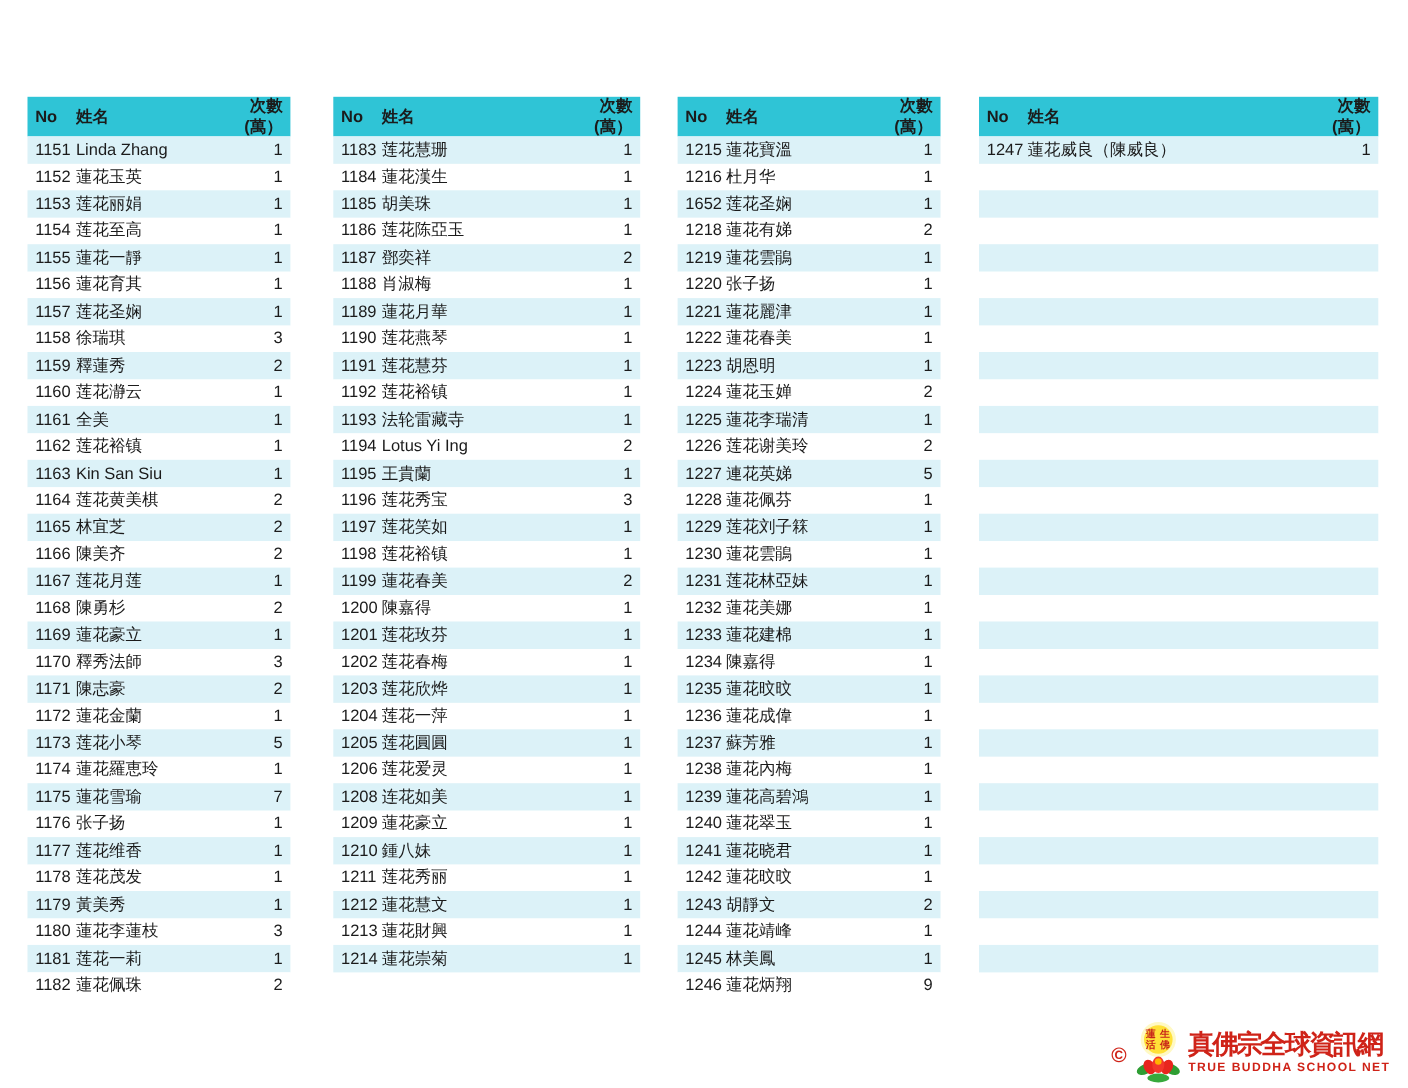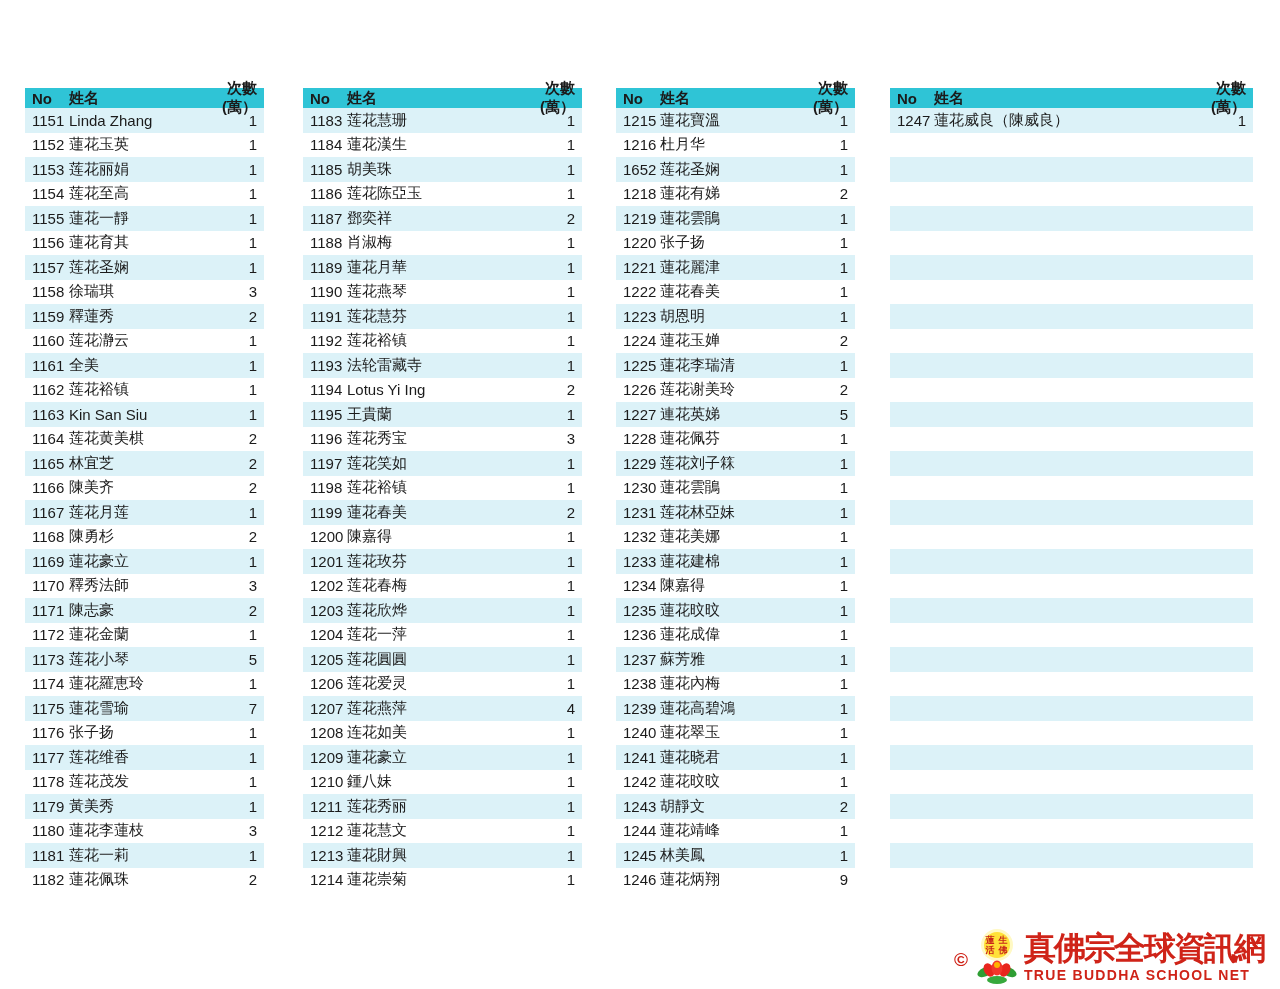--- a/index.html
+++ b/index.html
@@ -20,21 +20,21 @@
   .page { position: absolute; inset: 0; }
 
   .table { position: absolute; top: 88px; font-size: 15px; }
   #t0 { left: 25px;  width: 239px; }
   #t1 { left: 303px; width: 279px; }
   #t2 { left: 616px; width: 239px; }
   #t3 { left: 890px; width: 363px; }
 
   .thead {
     display: flex; align-items: center;
-    height: 20px;
+    height: 36px;
     background: var(--header-bg);
     font-weight: bold;
   }
   .row {
     display: flex; align-items: center;
     height: 24.5px;
     background: #ffffff;
   }
   .rows .row:nth-child(odd) { background: var(--stripe-bg); }
 
@@ -54,29 +54,29 @@
     margin-right: 9px;
     line-height: 1;
     margin-top: 4px;
   }
   .emblem { margin-right: 7px; flex: none; }
   .footer-text { display: flex; flex-direction: column; align-items: flex-start; }
   .site-title {
     font-family: "Liberation Serif", serif;
     font-weight: bold;
     color: var(--logo-red);
-    font-size: 32px;
+    font-size: 24px;
     letter-spacing: -2px;
     line-height: 1.1;
     white-space: nowrap;
     text-align: right;
   }
   .site-subtitle {
     color: var(--logo-red);
-    font-size: 14px; font-weight: bold;
+    font-size: 11px; font-weight: bold;
     letter-spacing: 1.3px;
     white-space: nowrap;
     margin-top: 1px;
   }
 </style>
 </head>
 <body>
 
 <div class="page">
 
@@ -368,25 +368,20 @@
         </div>
         <div class="row">
           <span class="cell-no">1205</span>
           <span class="cell-name">莲花圓圓</span>
           <span class="cell-count">1</span>
         </div>
         <div class="row">
           <span class="cell-no">1206</span>
           <span class="cell-name">莲花爱灵</span>
           <span class="cell-count">1</span>
-        </div>
-        <div class="row">
-          <span class="cell-no">1207</span>
-          <span class="cell-name">莲花燕萍</span>
-          <span class="cell-count">4</span>
         </div>
         <div class="row">
           <span class="cell-no">1208</span>
           <span class="cell-name">连花如美</span>
           <span class="cell-count">1</span>
         </div>
         <div class="row">
           <span class="cell-no">1209</span>
           <span class="cell-name">蓮花豪立</span>
           <span class="cell-count">1</span>

